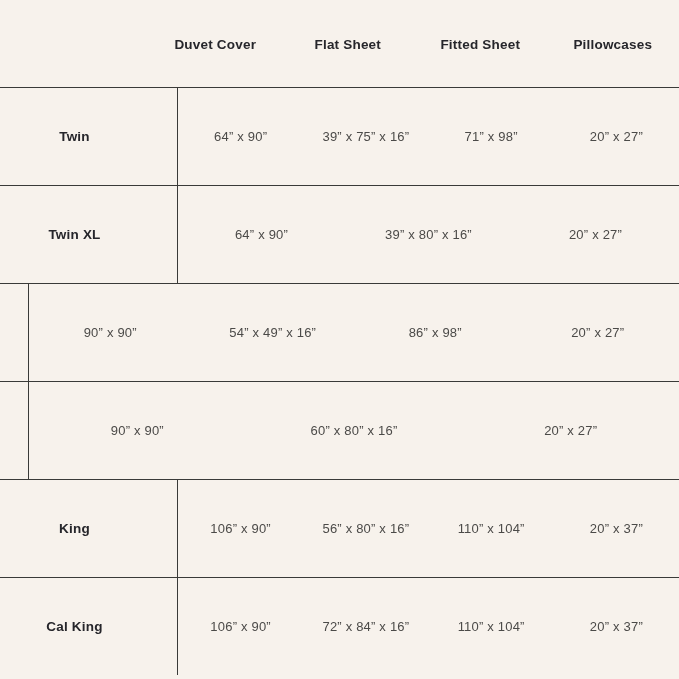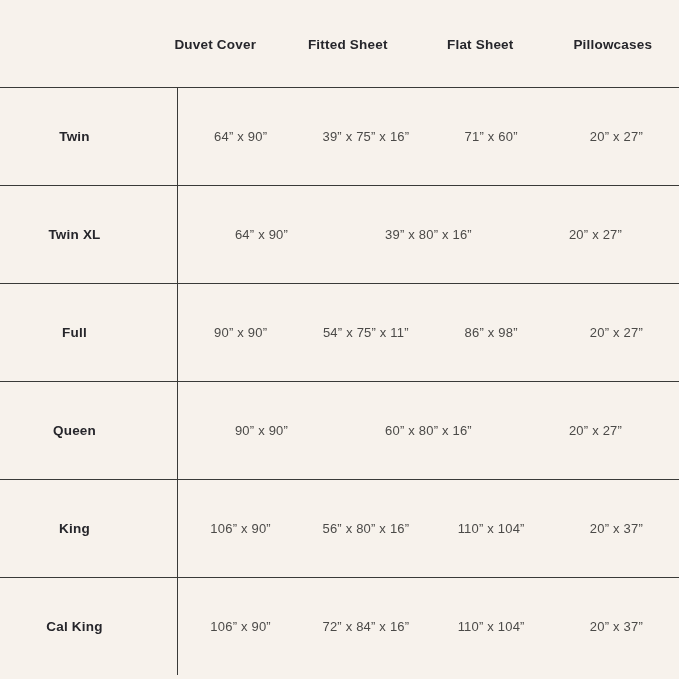--- a/index.html
+++ b/index.html
@@ -113,59 +113,57 @@
 </style>
 </head>
 <body>
 
 <div id="size-chart">
 
   <div class="chart-header">
     <div class="corner-cell"></div>
     <div class="header-cells">
       <div class="header-cell">Duvet Cover</div>
+      <div class="header-cell">Flat Sheet</div>
       <div class="header-cell">Fitted Sheet</div>
-      <div class="header-cell">Flat Sheet</div>
       <div class="header-cell">Pillowcases</div>
     </div>
   </div>
 
   <div class="chart-body">
 
     <div class="chart-row">
       <div class="row-label-cell">Twin</div>
       <div class="row-values">
         <div class="value-cell">64” x 90”</div>
         <div class="value-cell">39” x 75” x 16”</div>
-        <div class="value-cell">71” x 60”</div>
+        <div class="value-cell">71” x 98”</div>
         <div class="value-cell">20” x 27”</div>
       </div>
     </div>
 
     <div class="chart-row">
       <div class="row-label-cell">Twin XL</div>
       <div class="row-values">
         <div class="value-cell">64” x 90”</div>
         <div class="value-cell">39” x 80” x 16”</div>
         <div class="value-cell">20” x 27”</div>
       </div>
     </div>
 
     <div class="chart-row">
-      <div class="row-label-cell">Full</div>
       <div class="row-values">
         <div class="value-cell">90” x 90”</div>
-        <div class="value-cell">54” x 75” x 11”</div>
+        <div class="value-cell">54” x 49” x 16”</div>
         <div class="value-cell">86” x 98”</div>
         <div class="value-cell">20” x 27”</div>
       </div>
     </div>
 
     <div class="chart-row">
-      <div class="row-label-cell">Queen</div>
       <div class="row-values">
         <div class="value-cell">90” x 90”</div>
         <div class="value-cell">60” x 80” x 16”</div>
         <div class="value-cell">20” x 27”</div>
       </div>
     </div>
 
     <div class="chart-row">
       <div class="row-label-cell">King</div>
       <div class="row-values">

